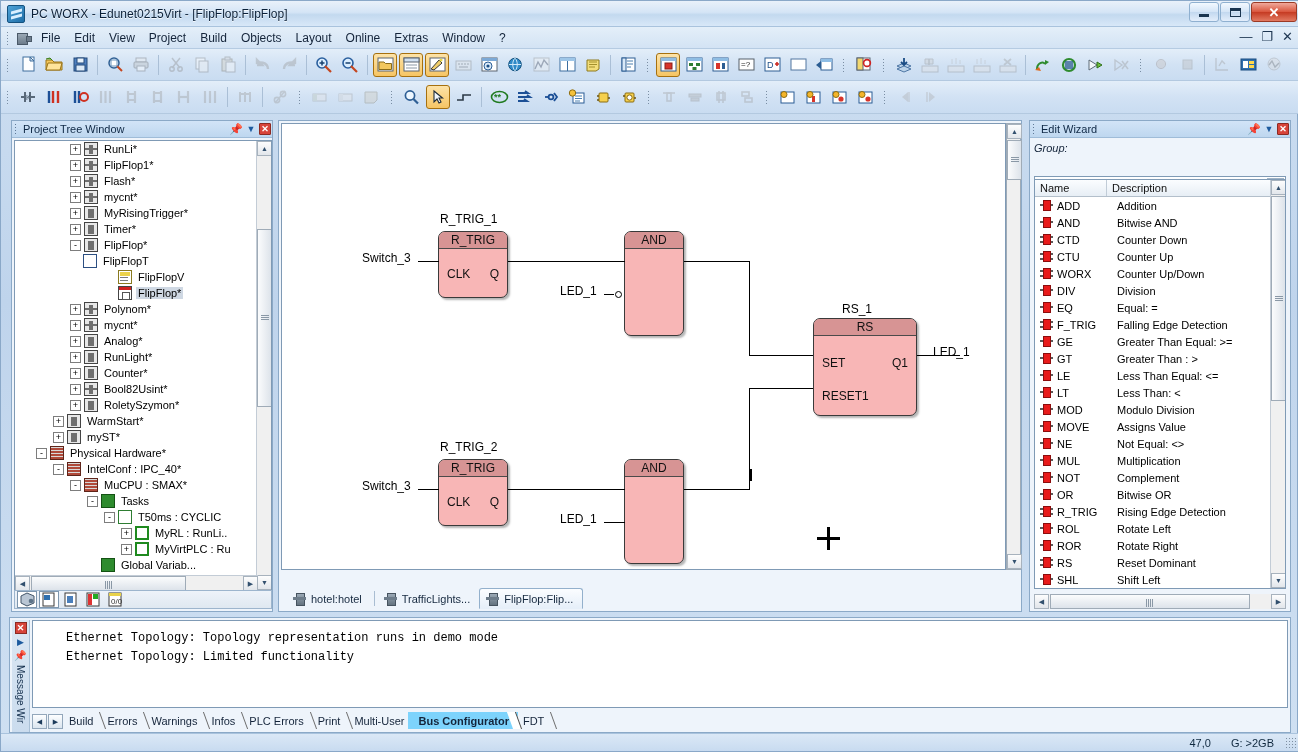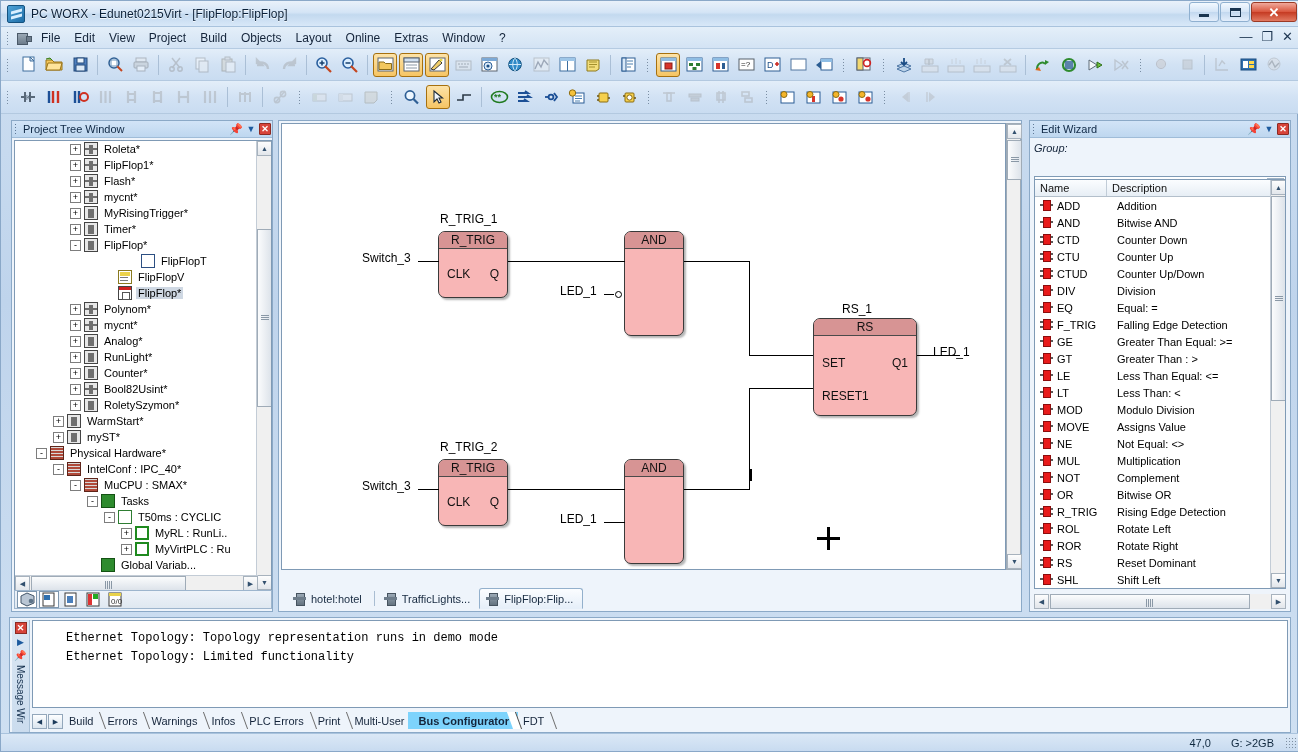--- a/index.html
+++ b/index.html
@@ -1053,21 +1053,21 @@
       <div class="capbtn pin">📌</div>
       <div class="capbtn down">▼</div>
       <div class="capbtn close-x">✕</div>
     </div>
 
     <div id="tree-body">
       <div id="tree-scroll-inner">
           <div class="tnode" style="padding-left: 55px;">
             <span class="expander">+</span>
             <span class="ticon ic-fb"></span>
-            <span class="tlabel">Roleta*</span>
+            <span class="tlabel">RunLi*</span>
           </div>
           <div class="tnode" style="padding-left: 55px;">
             <span class="expander">+</span>
             <span class="ticon ic-fb"></span>
             <span class="tlabel">FlipFlop1*</span>
           </div>
           <div class="tnode" style="padding-left: 55px;">
             <span class="expander">+</span>
             <span class="ticon ic-fb"></span>
             <span class="tlabel">Flash*</span>
@@ -1085,21 +1085,21 @@
           <div class="tnode" style="padding-left: 55px;">
             <span class="expander">+</span>
             <span class="ticon ic-prog"></span>
             <span class="tlabel">Timer*</span>
           </div>
           <div class="tnode" style="padding-left: 55px;">
             <span class="expander">-</span>
             <span class="ticon ic-prog"></span>
             <span class="tlabel">FlipFlop*</span>
           </div>
-          <div class="tnode" style="padding-left: 112px;">
+          <div class="tnode" style="padding-left: 54px;">
             <span class="expander none"></span>
             <span class="ticon ic-info"></span>
             <span class="tlabel">FlipFlopT</span>
           </div>
           <div class="tnode" style="padding-left: 89px;">
             <span class="expander none"></span>
             <span class="ticon ic-var"></span>
             <span class="tlabel">FlipFlopV</span>
           </div>
           <div class="tnode selected" style="padding-left: 89px;">
@@ -1398,21 +1398,21 @@
             </span>
             <span class="ew-name">CTU</span>
             <span class="ew-desc">Counter Up</span>
           </div>
           <div class="ew-row">
             <span class="ewi two">
               <span class="lead-l"></span>
               <span class="blk"></span>
               <span class="lead-r"></span>
             </span>
-            <span class="ew-name">CTUD</span>
+            <span class="ew-name">WORX</span>
             <span class="ew-desc">Counter Up/Down</span>
           </div>
           <div class="ew-row">
             <span class="ewi">
               <span class="lead-l"></span>
               <span class="blk"></span>
               <span class="lead-r"></span>
             </span>
             <span class="ew-name">DIV</span>
             <span class="ew-desc">Division</span>

